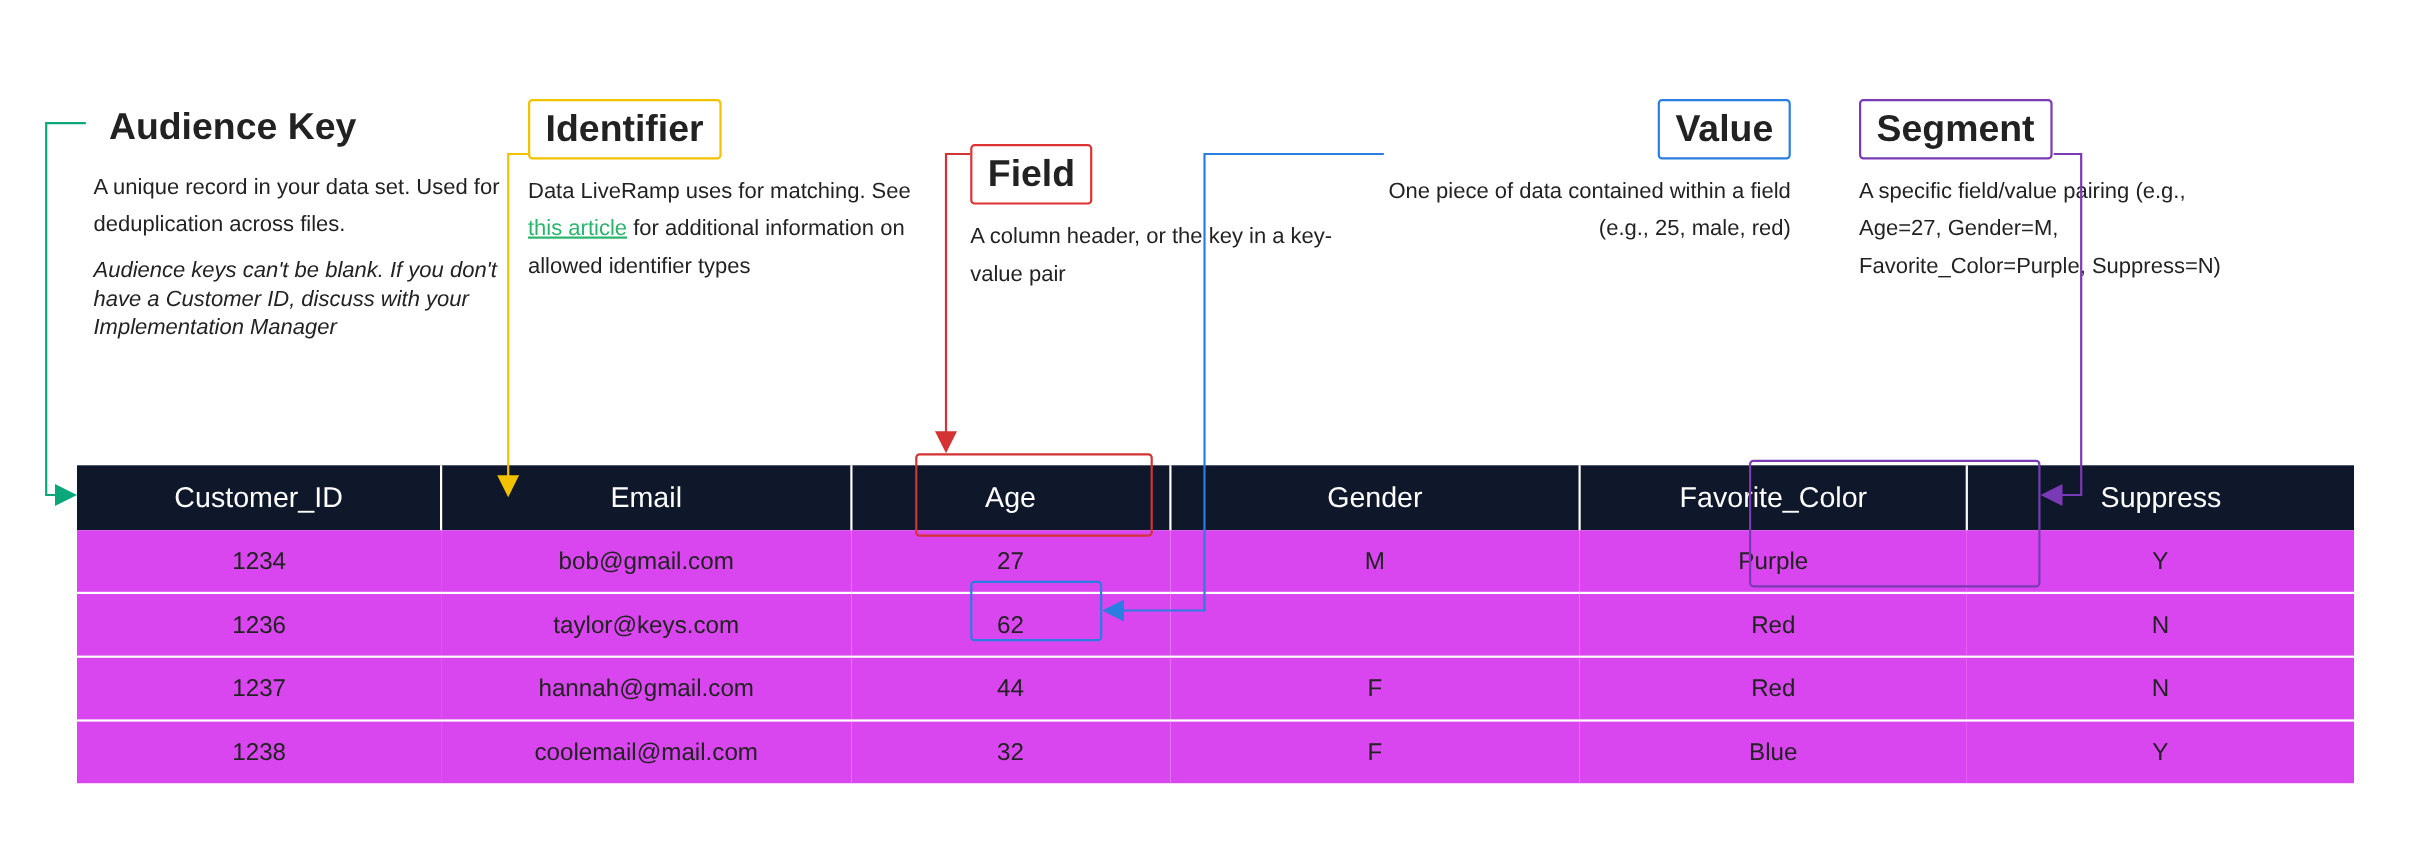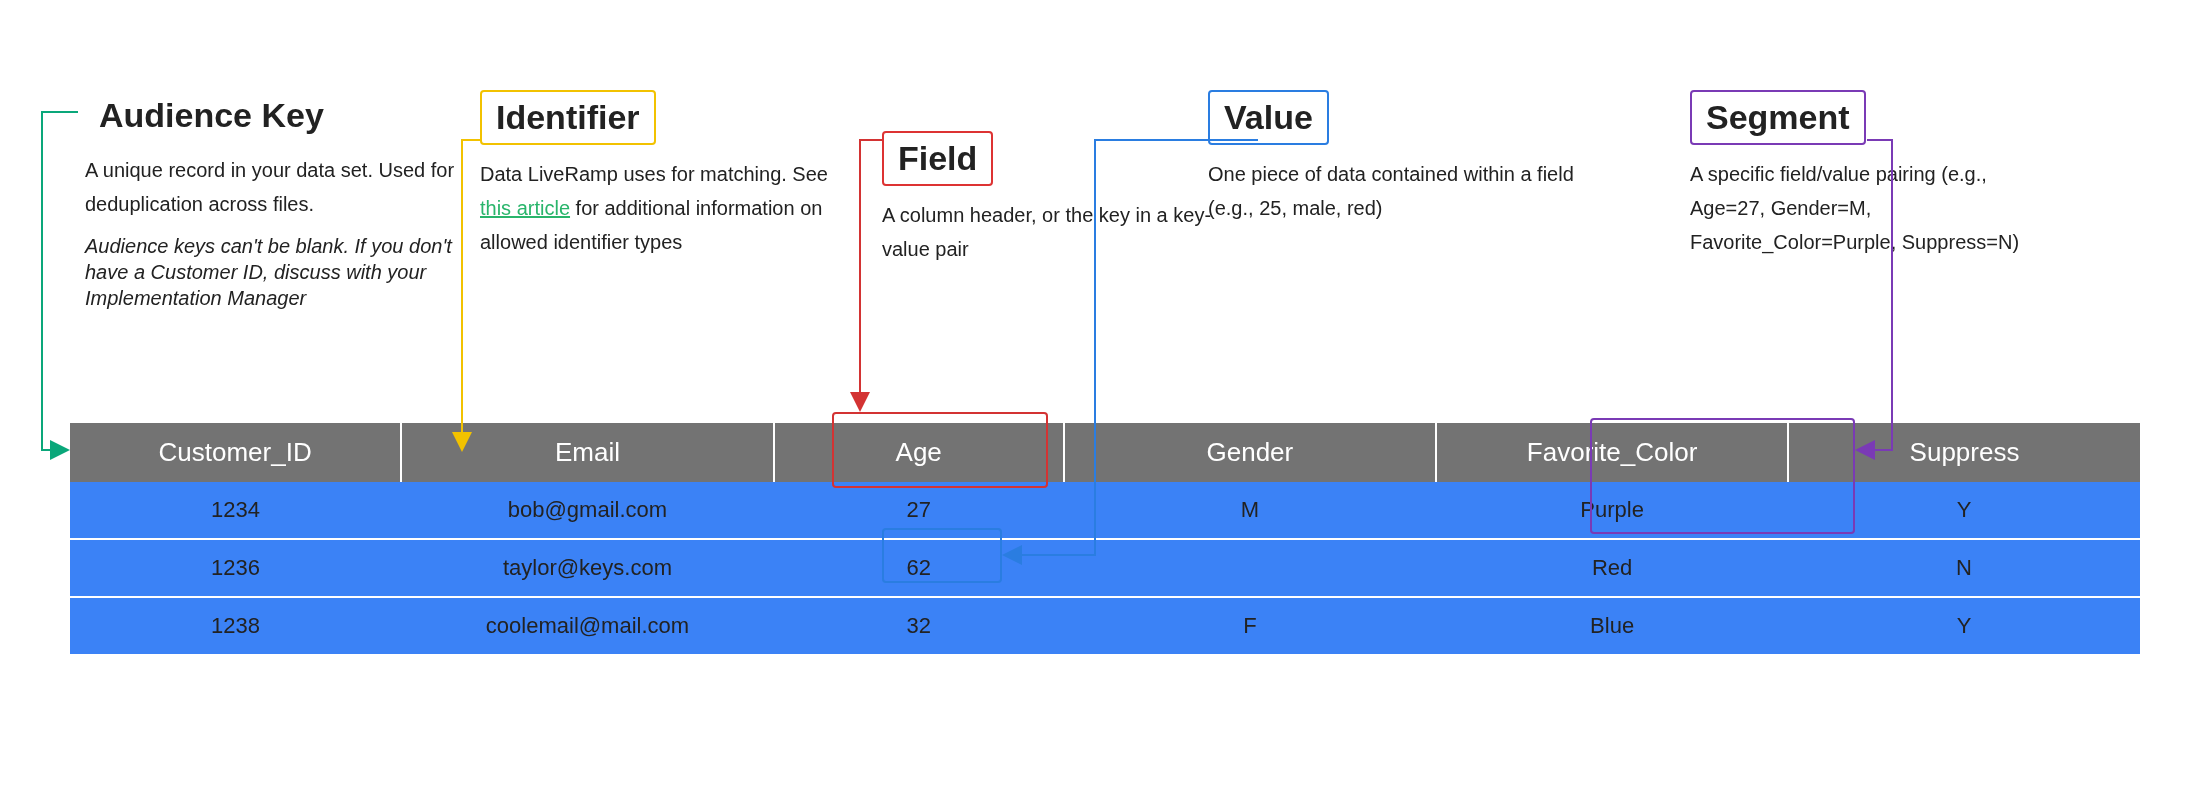--- a/index.html
+++ b/index.html
@@ -13,23 +13,23 @@
   .anno .fineprint { font-size: 20px; line-height: 26px; font-style: italic; margin-top: 12px; }
   .framed-yellow { border: 2px solid #f2c200; border-radius: 4px; }
   .framed-red    { border: 2px solid #d33; border-radius: 4px; }
   .framed-blue   { border: 2px solid #2a7de1; border-radius: 4px; }
   .framed-purple { border: 2px solid #7a3ab5; border-radius: 4px; }
 
   a.link { color: #29b56b; }
 
   
   table { position: absolute; left: 70px; top: 423px; width: 2070px; border-collapse: collapse; }
-  th { background: #737373; color: #fff; font-weight: 400; font-size: 26px; padding: 14px 0; border-right: 2px solid #fff; }
+  th { background: #0f172a; color: #fff; font-weight: 400; font-size: 26px; padding: 14px 0; border-right: 2px solid #fff; }
   th:last-child { border-right: none; }
-  td { font-size: 22px; text-align: center; padding: 15px 0; background: #3b82f6; border-bottom: 2px solid #fff; }
+  td { font-size: 22px; text-align: center; padding: 15px 0; background: #d946ef; border-bottom: 2px solid #fff; }
 
   
   .overlay { position: absolute; border-radius: 4px; }
 
   
   svg.wires { position: absolute; left: 0; top: 0; width: 2204px; height: 786px; pointer-events: none; }
 </style>
 </head>
 <body>
 
@@ -47,21 +47,21 @@
     <p>
       <span>Data LiveRamp uses for matching. See </span><a href="#" class="link">this article</a><span> for additional information on allowed identifier types</span>
     </p>
   </div>
 
   <div class="anno" style="left:882px; top:90px;margin-top:41px;">
     <h2 class="framed-red">Field</h2>
     <p>A column header, or the key in a key-value pair</p>
   </div>
 
-  <div class="anno" style="left:1208px; top:90px;">
+  <div class="anno" style="left:1258px; top:90px;text-align:right;">
     <h2 class="framed-blue">Value</h2>
     <p>One piece of data contained within a field (e.g., 25, male, red)</p>
   </div>
 
   <div class="anno" style="left:1690px; top:90px;">
     <h2 class="framed-purple">Segment</h2>
     <p>A specific field/value pairing (e.g., Age=27, Gender=M, Favorite_Color=Purple, Suppress=N)</p>
   </div>
 
   <table>
@@ -90,20 +90,28 @@
         <td>27</td>
         <td>M</td>
         <td>Purple</td>
         <td>Y</td>
       </tr>
       <tr>
         <td>1236</td>
         <td>taylor@keys.com</td>
         <td>62</td>
         <td></td>
+        <td>Red</td>
+        <td>N</td>
+      </tr>
+      <tr>
+        <td>1237</td>
+        <td>hannah@gmail.com</td>
+        <td>44</td>
+        <td>F</td>
         <td>Red</td>
         <td>N</td>
       </tr>
       <tr>
         <td>1238</td>
         <td>coolemail@mail.com</td>
         <td>32</td>
         <td>F</td>
         <td>Blue</td>
         <td>Y</td>

